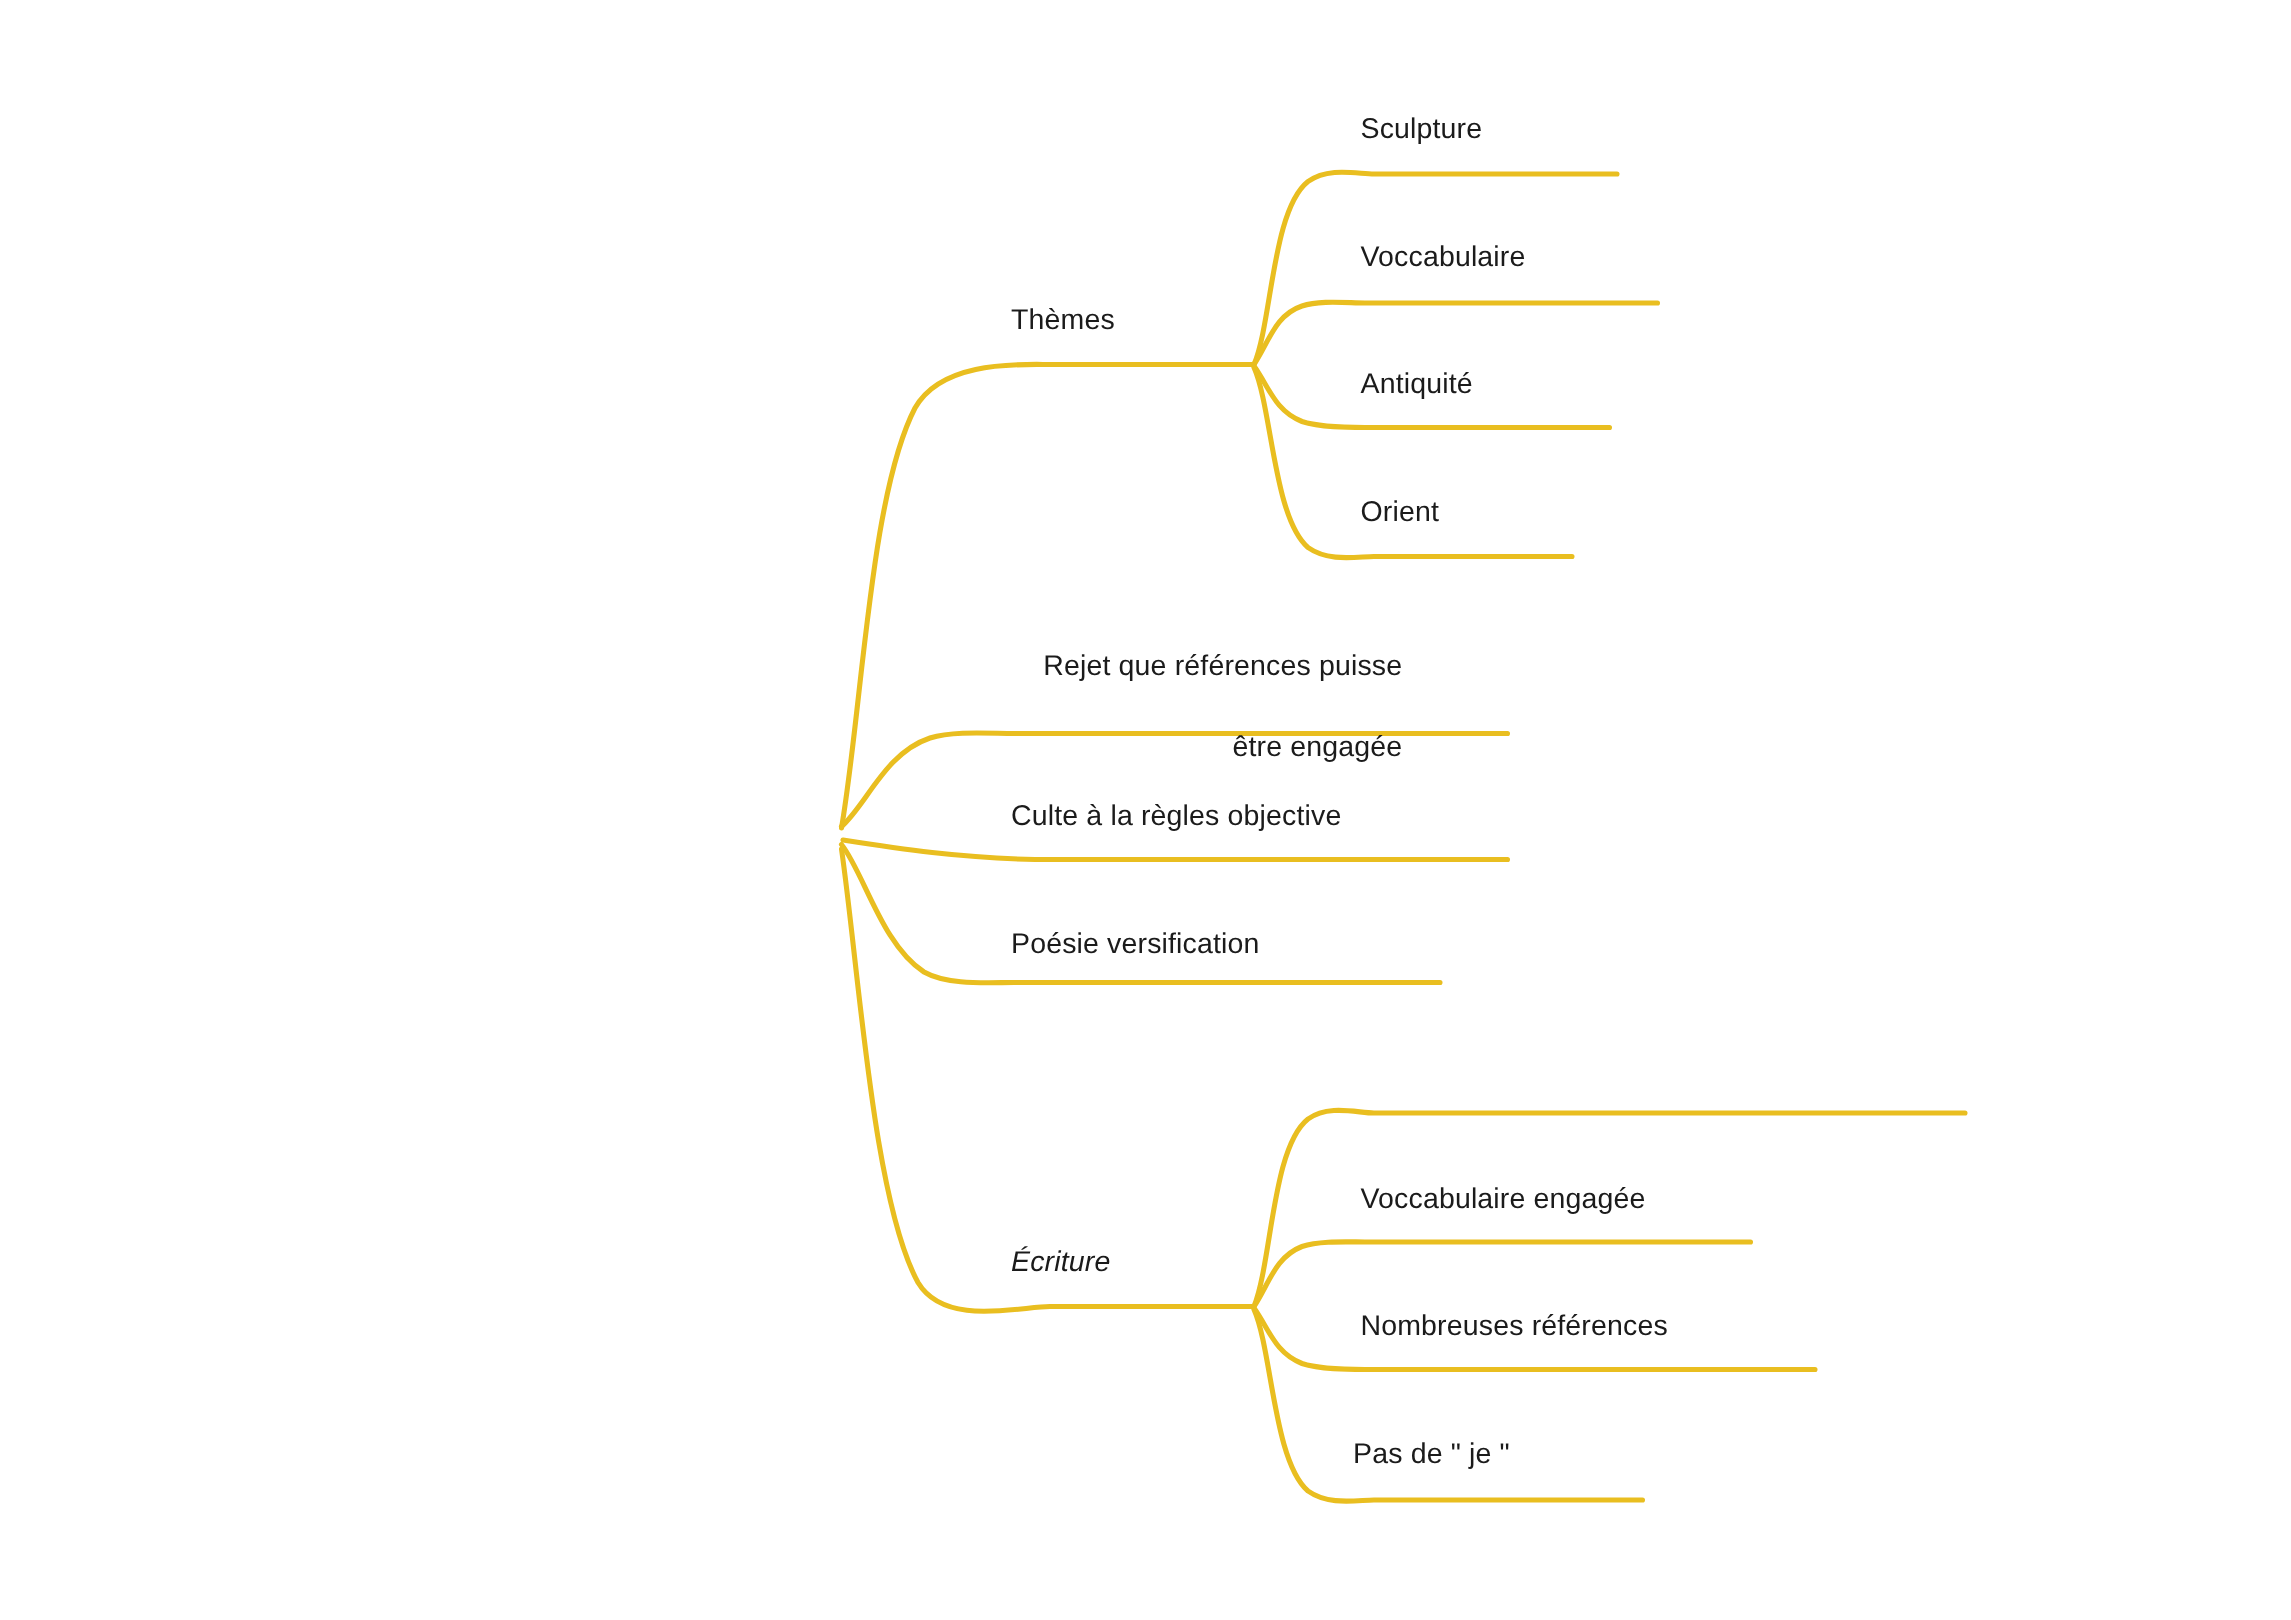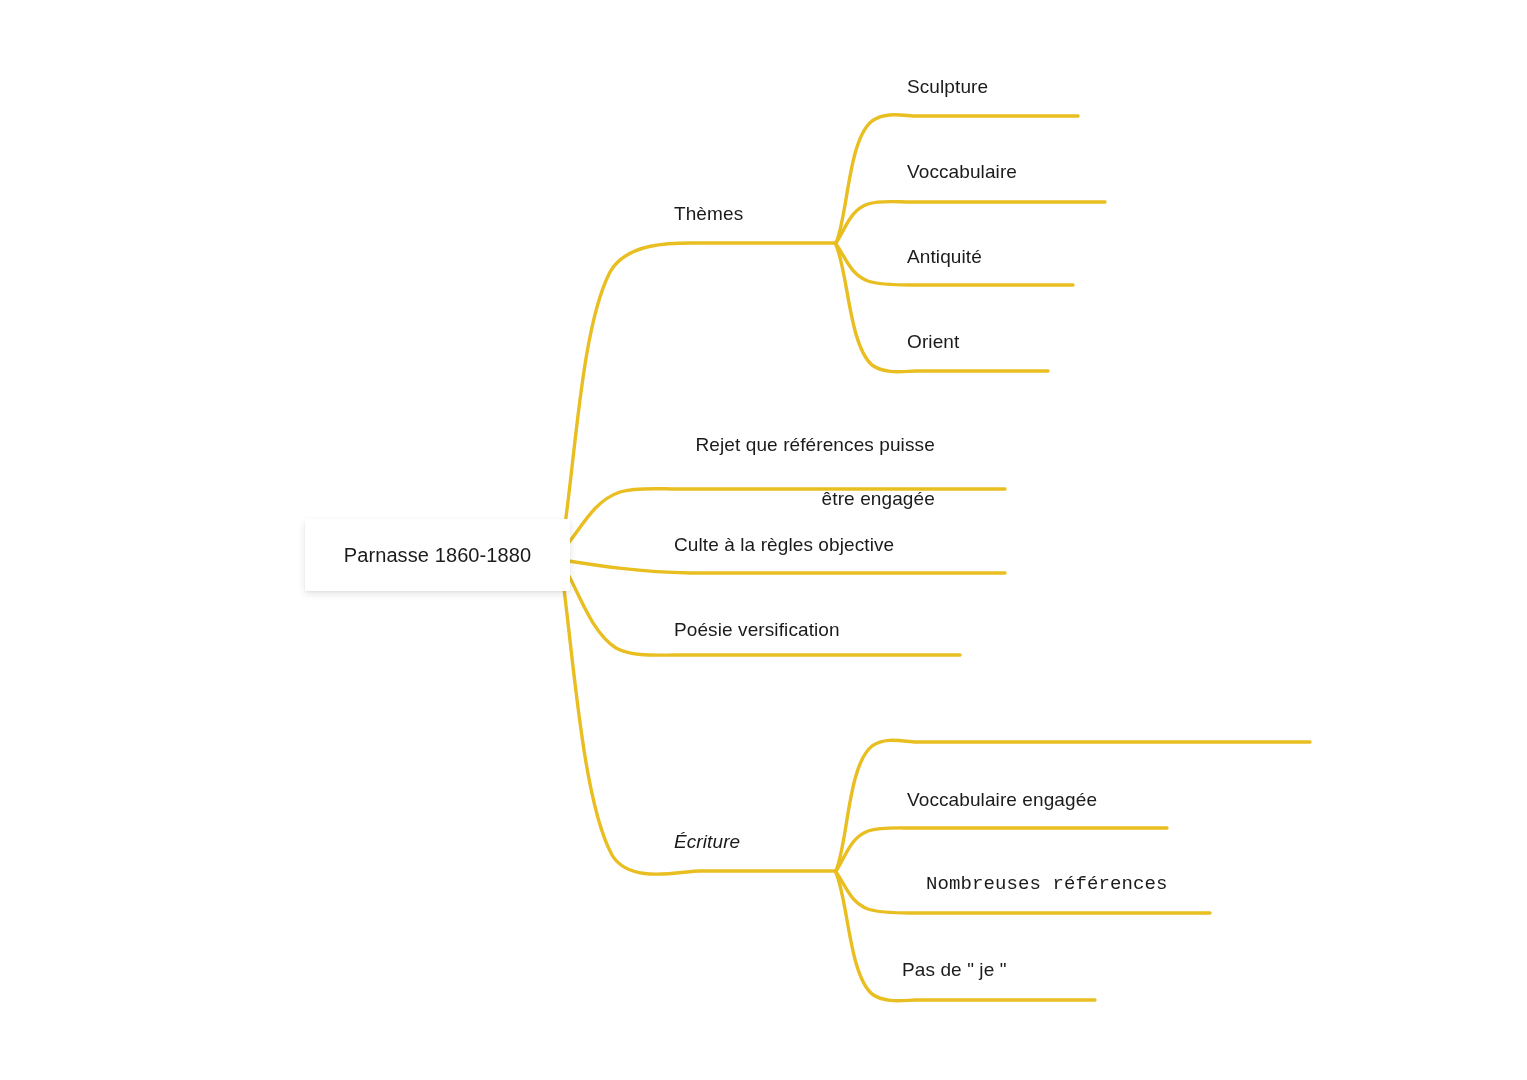--- a/index.html
+++ b/index.html
@@ -117,23 +117,20 @@
                C 846 886, 850 902, 868 909
                C 880 913, 898 913, 910 913
                L 1210 913"></path>
       <path d="M 836 873
                C 848 900, 849 974, 872 994
                C 886 1004, 905 1000, 916 1000
                L 1095 1000"></path>
     </g>
   </svg>
 
-  <div class="root-node">
-    <span class="root-text">Parnasse 1860-1880</span>
-  </div>
 
   <div class="node-label branch-label" style="left:674px; top:200px;">Thèmes</div>
 
   <div class="node-label branch-label" style="left:674px; top:828px;font-style:italic;">Écriture</div>
 
   <div class="node-label leaf-label" style="left:907px; top:73px;">Sculpture</div>
 
   <div class="node-label leaf-label" style="left:907px; top:158px;">Voccabulaire</div>
 
   <div class="node-label leaf-label" style="left:907px; top:243px;">Antiquité</div>
@@ -145,17 +142,17 @@
     <span class="sub-line-2"> être engagée</span>
   </div>
 
   <div class="node-label branch-label" style="left:674px; top:531px;">Culte à la règles objective</div>
 
   <div class="node-label branch-label" style="left:674px; top:616px;">Poésie versification</div>
 
 
   <div class="node-label leaf-label" style="left:907px; top:786px;">Voccabulaire engagée</div>
 
-  <div class="node-label leaf-label" style="left:926px; top:871px;font-family:Liberation Mono, monospace;">Nombreuses références</div>
+  <div class="node-label leaf-label" style="left:907px; top:871px;">Nombreuses références</div>
 
   <div class="node-label leaf-label" style="left:902px; top:956px;">Pas de " je "</div>
 
 </div>
 
 </body></html>

